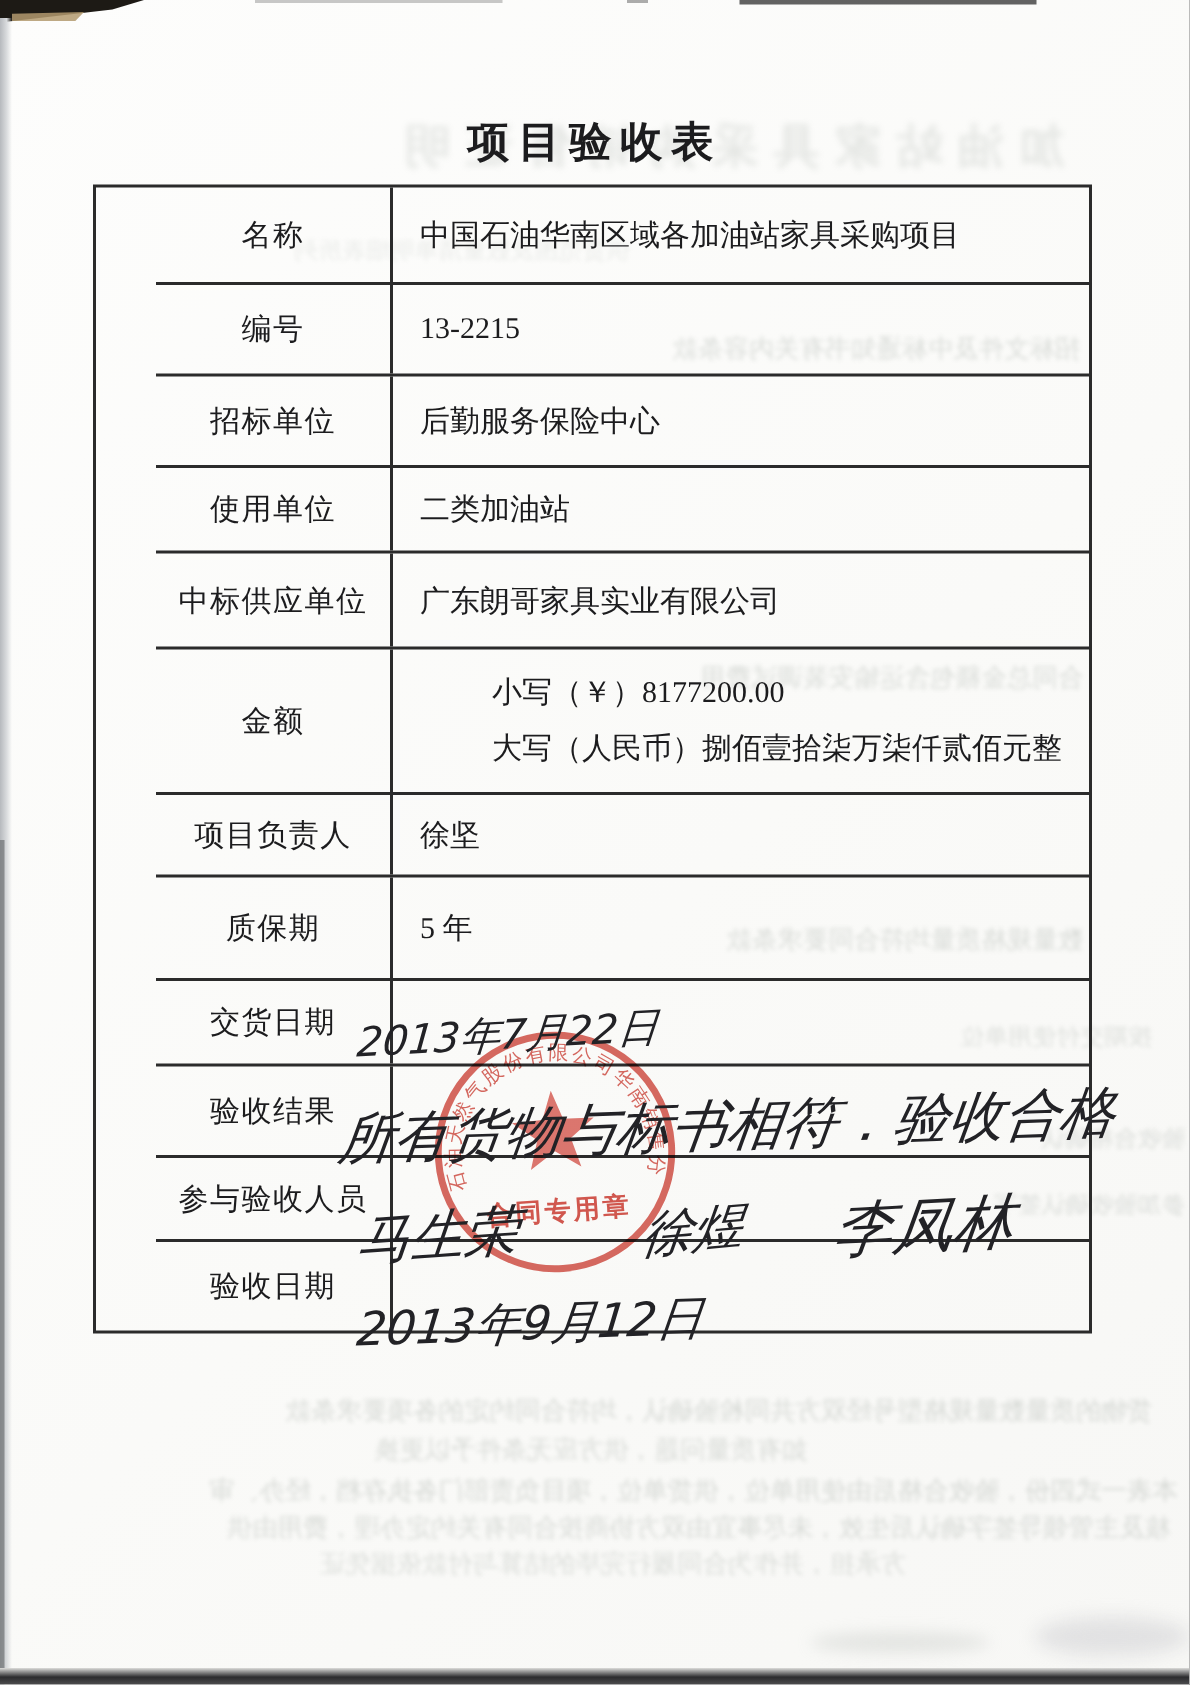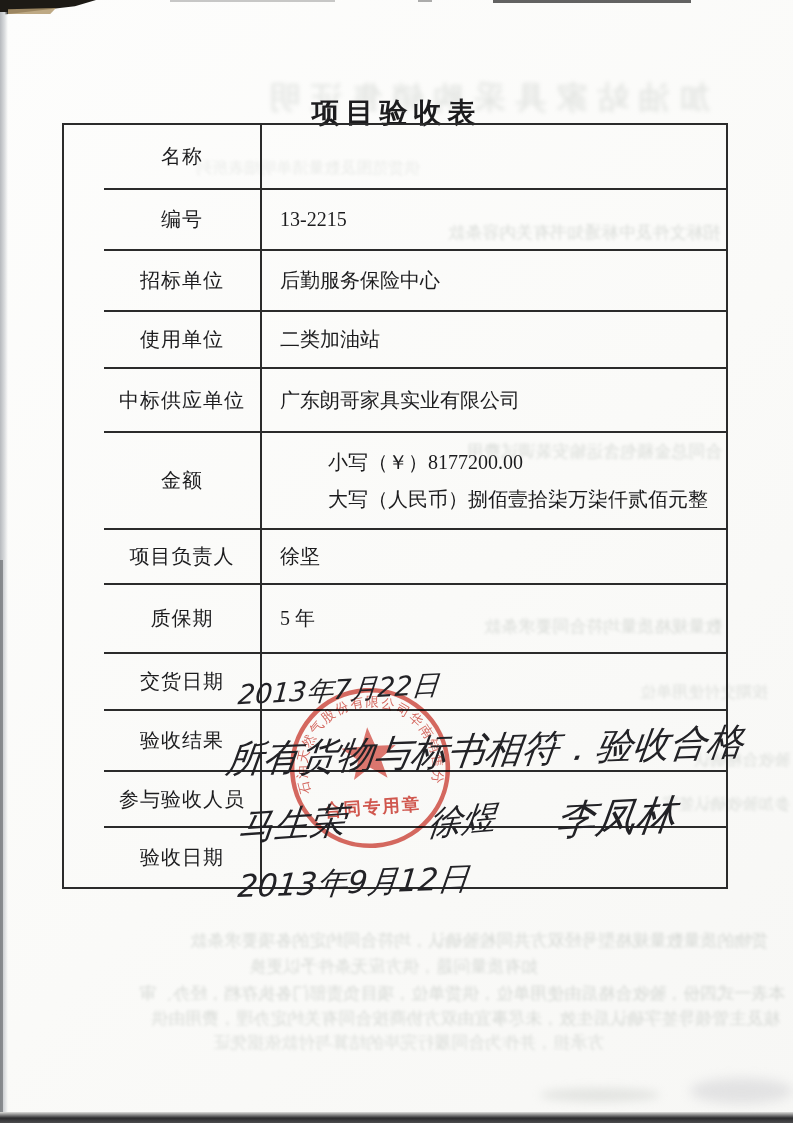--- a/index.html
+++ b/index.html
@@ -32,21 +32,21 @@
     background:#c9c9cd;opacity:.45;filter:blur(6px);}
   .art-mid-smudge{left:540px;top:1088px;width:120px;height:14px;border-radius:50%;
     background:#c5c8c4;opacity:.4;filter:blur(5px);}
   
   .ghost{position:absolute;color:#8e978f;opacity:.34;filter:blur(1.4px);
     transform:scaleX(-1);white-space:nowrap;overflow:hidden;
     font-family:"Liberation Serif",serif;pointer-events:none;line-height:1;}
   .ghost-title{left:135px;top:82px;width:575px;font-size:31px;font-weight:bold;
     opacity:.20;filter:blur(2.2px);letter-spacing:10px;}
   
-  .title{position:absolute;left:0;top:94px;width:100%;text-align:center;
+  .title{position:absolute;left:0;top:76px;width:100%;text-align:center;
     font-size:28px;font-weight:bold;letter-spacing:6px;}
   
   .vtable{position:absolute;left:62px;top:123px;width:666px;
     border:2px solid #2b2b2b;box-sizing:border-box;background:transparent;padding-left:40px;}
   .trow{display:flex;border-bottom:2px solid #2b2b2b;box-sizing:border-box;}
   .trow:last-child{border-bottom:none;}
   .tlabel{width:158px;flex:0 0 158px;border-right:2px solid #2b2b2b;
     box-sizing:border-box;display:flex;align-items:center;justify-content:center;
     font-size:20px;letter-spacing:1px;text-align:center;}
   .tvalue{flex:1;display:flex;flex-direction:column;justify-content:center;
@@ -95,20 +95,21 @@
   <div class="ghost" style="left:120px;top:985px;width:665px;font-size:17px;opacity:.32;">本表一式四份，验收合格后由使用单位，供货单位，项目负责部门各执存档，经办、审</div>
   <div class="ghost" style="left:80px;top:1010px;width:700px;font-size:17px;opacity:.30;">核及主管领导签字确认后生效，未尽事宜由双方协商按合同有关约定办理，费用由供</div>
   <div class="ghost" style="left:104px;top:1034px;width:500px;font-size:17px;opacity:.28;">方承担，并作为合同履行完毕的结算与付款依据凭证</div>
 
   <div class="title">项目验收表</div>
 
   <div class="vtable">
 
     <div class="trow" style="height:65px">
       <div class="tlabel">名称</div>
+      <div class="tvalue">中国石油华南区域各加油站家具采购项目</div>
     </div>
 
     <div class="trow" style="height:61px">
       <div class="tlabel">编号</div>
       <div class="tvalue">13-2215</div>
     </div>
 
     <div class="trow" style="height:61px">
       <div class="tlabel">招标单位</div>
       <div class="tvalue">后勤服务保险中心</div>

